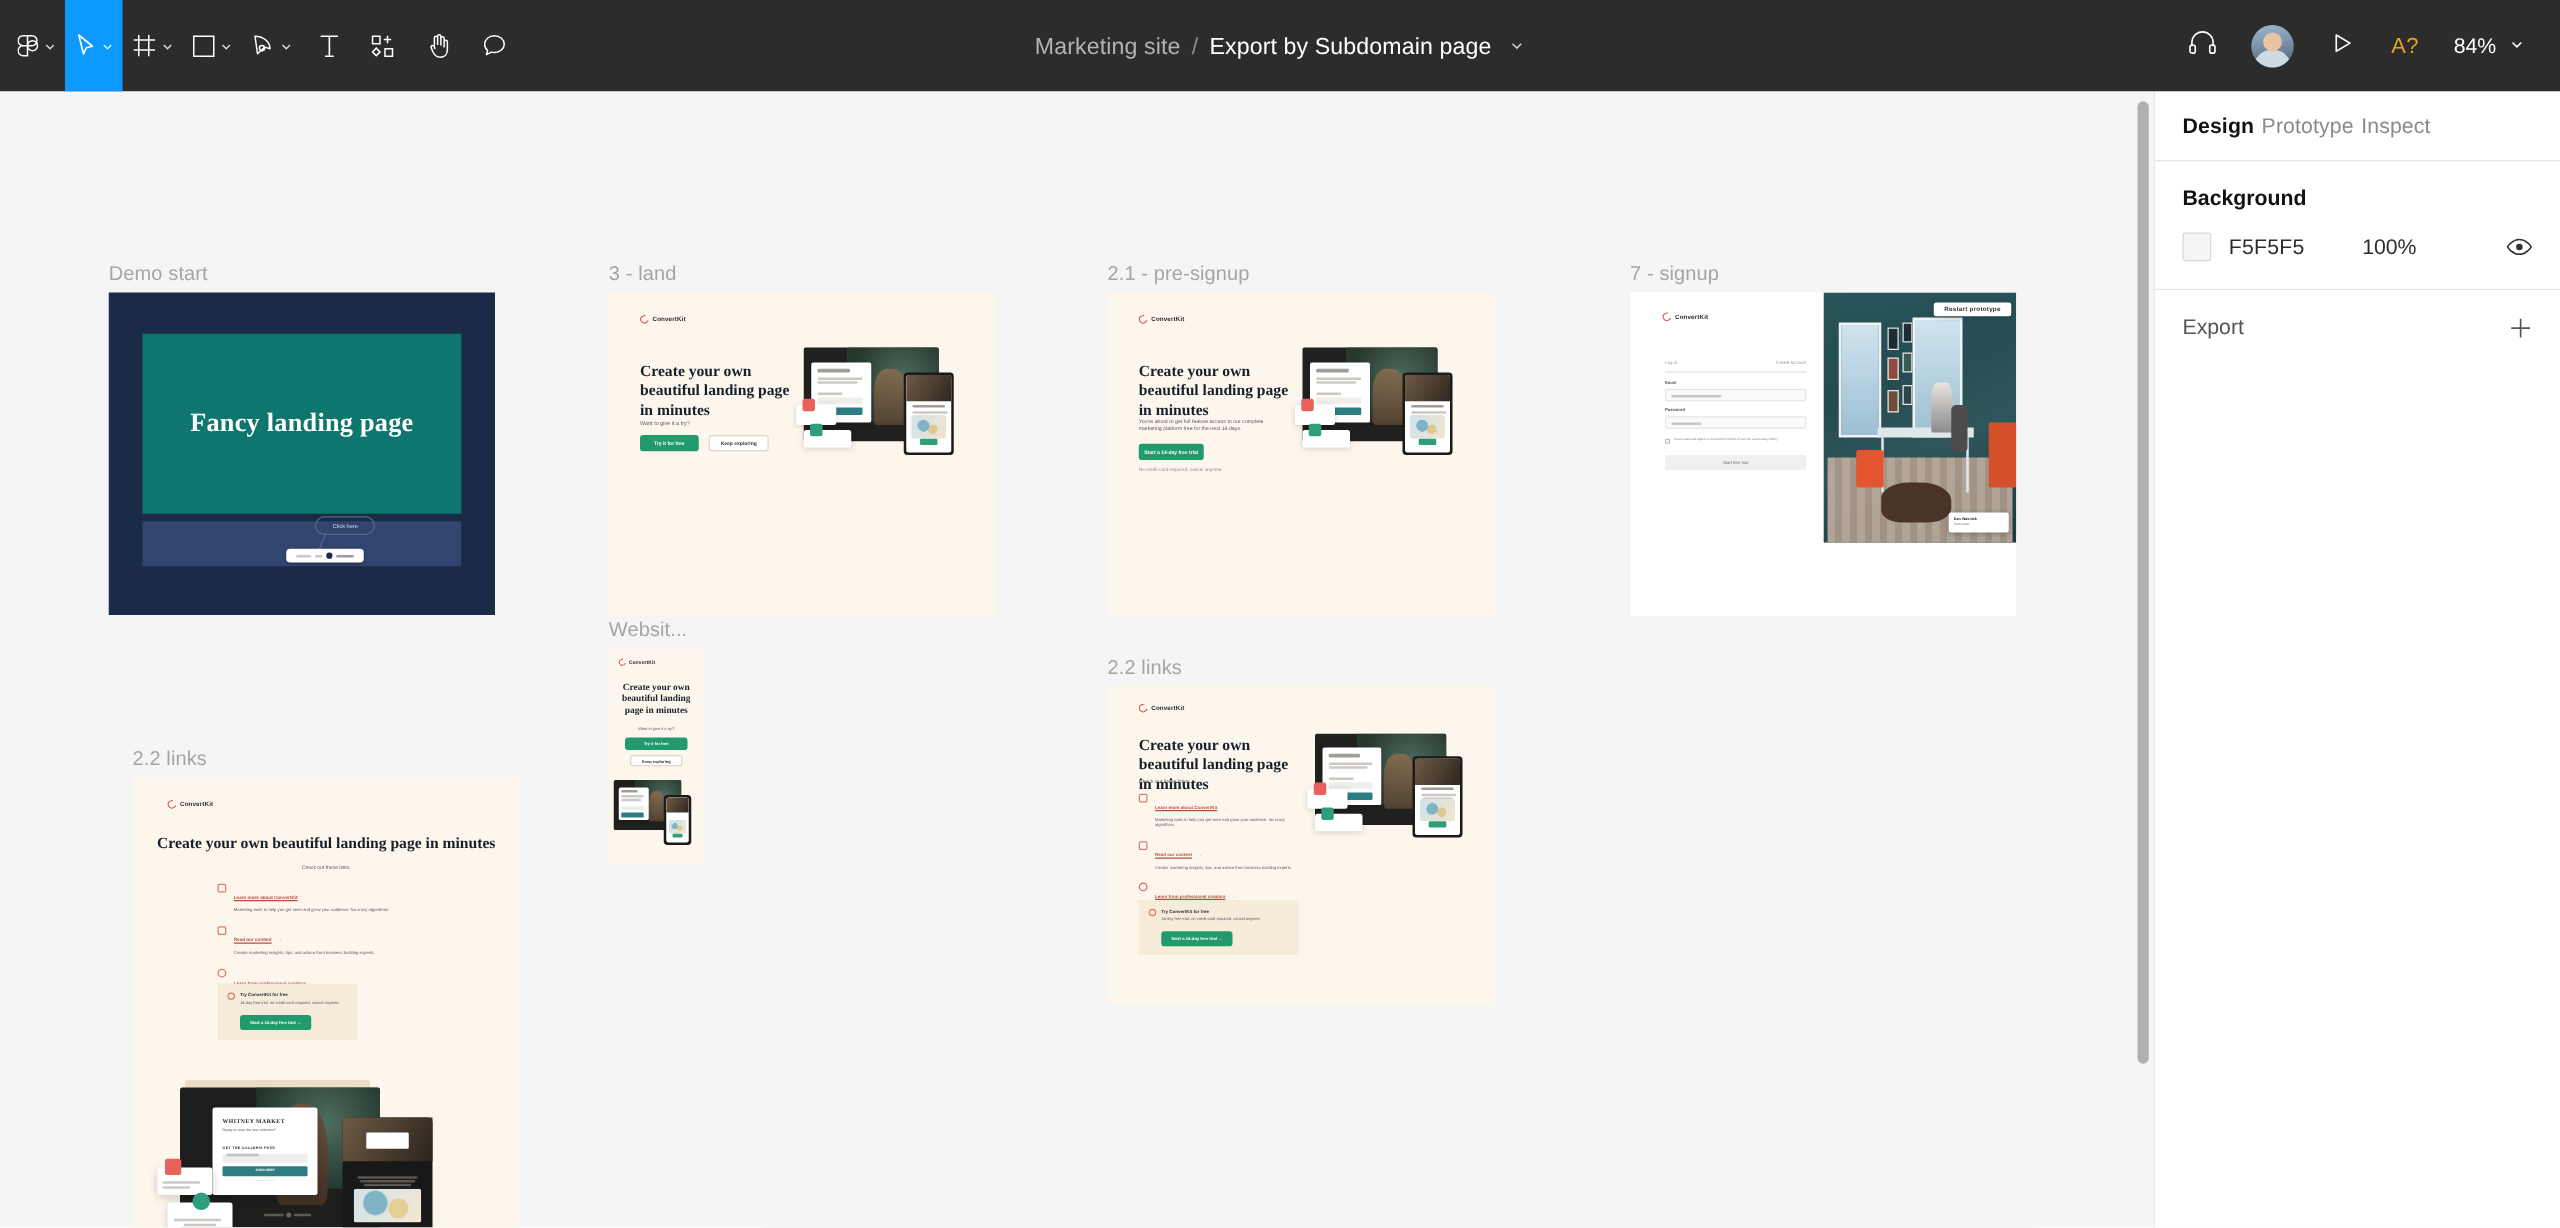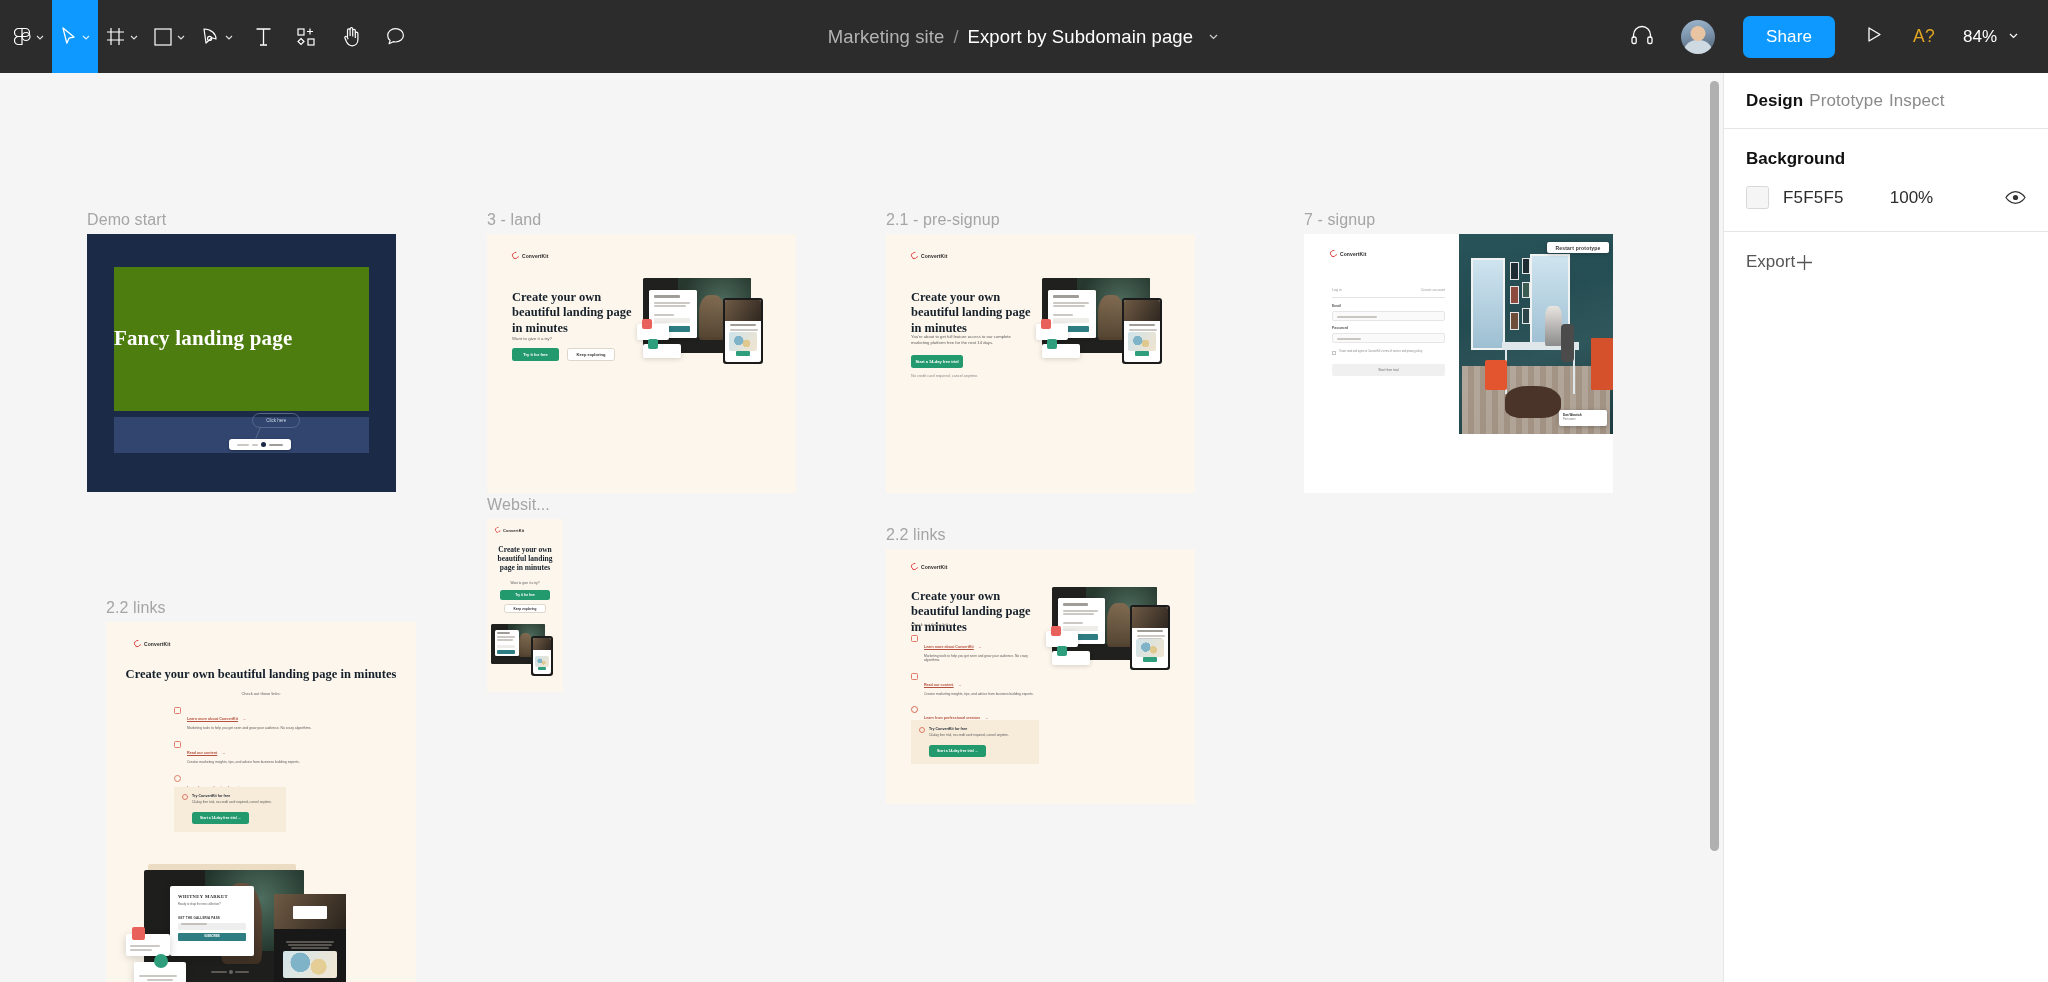--- a/index.html
+++ b/index.html
@@ -88,22 +88,22 @@
     position: absolute; bottom: 100%; left: 0; margin-bottom: 5px;
     font-size: 16px; color: #a5a5a5; white-space: nowrap;
     letter-spacing: .1px; cursor: pointer;
   }
   .frame-body { position: relative; overflow: hidden; background: #fff; }
 
   
   .demo-frame { background: #1b2a47; }
   .demo-hero {
     position: absolute; left: 8.7%; top: 12.6%; width: 82.6%; height: 56%;
-    background: #4d7c0f;
-    display: flex; align-items: center; justify-content: flex-start;
+    background: #0f766e;
+    display: flex; align-items: center; justify-content: center;
   }
   .demo-hero-text {
     color: #fff; font-family: "Liberation Serif", serif;
     font-weight: 700; font-size: 21px; letter-spacing: .2px;
   }
   .demo-band {
     position: absolute; left: 8.7%; top: 71%; width: 82.6%; height: 14%;
     background: #31456e;
   }
   .demo-badge {
@@ -286,21 +286,21 @@
   .section-title { font-size: 17px; font-weight: 700; color: #111; margin-bottom: 17px; }
   .prop-row { display: flex; align-items: center; gap: 14px; }
   .swatch {
     width: 23px; height: 23px; border: 1px solid #d8d8d8; border-radius: 2.5px;
     flex: 0 0 23px; cursor: pointer;
   }
   .prop-value { font-size: 17px; color: #2c2c2c; letter-spacing: .2px; cursor: text; }
   .prop-opacity { font-size: 17px; color: #2c2c2c; margin-left: 32px; cursor: text; }
   .prop-eye { margin-left: auto; cursor: pointer; display: flex; align-items: center; }
   .export-row {
-    display: flex; align-items: center; 
+    display: flex; align-items: center; justify-content: space-between;
     padding: 20px 22px;
   }
   .export-title { font-size: 17px; color: #555; }
   .plus-btn { cursor: pointer; display: flex; align-items: center; color: #555; }
 
   
   .vscroll {
     position: absolute; right: 4px; top: 8px;
     width: 9px; height: 770px;
     background: #b0b0b0; border-radius: 5px; cursor: pointer; z-index: 30;
@@ -438,23 +438,20 @@
             <rect x="1" y="12" width="4.2" height="6.5" rx="1.6"></rect>
             <rect x="16.8" y="12" width="4.2" height="6.5" rx="1.6"></rect>
           </svg>
         </span>
       </div>
 
       <div class="tr-item">
         <span class="avatar"></span>
       </div>
 
-      <div class="tr-item">
-        <button class="share-btn">Share</button>
-      </div>
 
       <div class="tr-item present-btn">
         <span>
           <svg width="18" height="19" viewBox="0 0 18 19" fill="none" stroke="#fff" stroke-width="1.3" stroke-linejoin="round">
             <path d="M4 3l11 6.5L4 16z"></path>
           </svg>
         </span>
       </div>
 
       <div class="tr-item">

